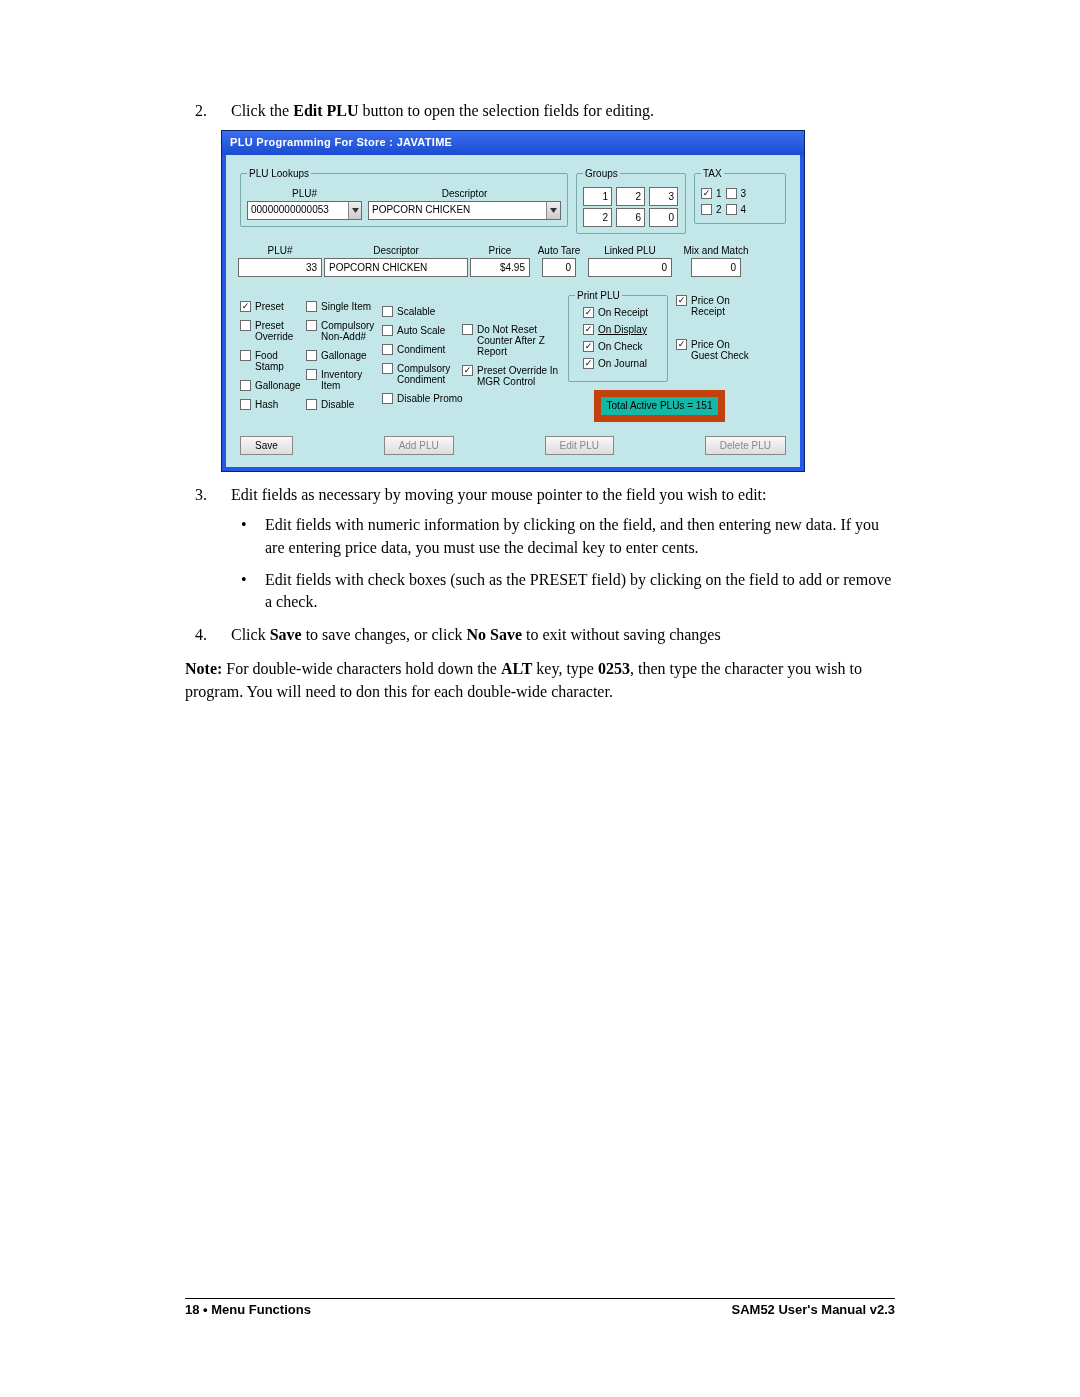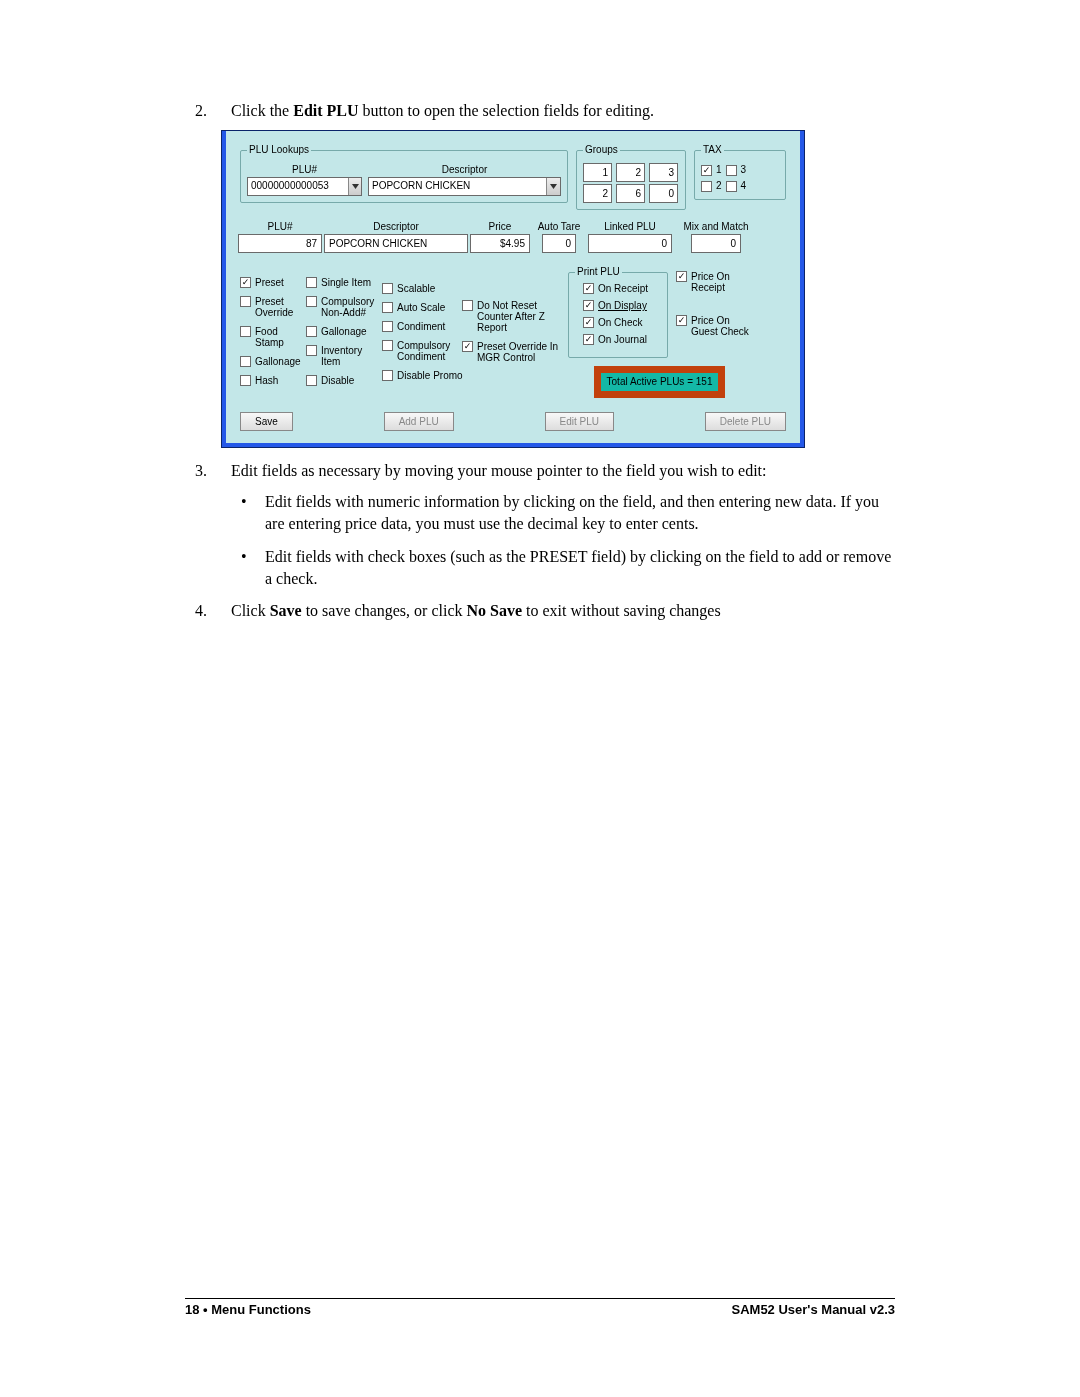--- a/index.html
+++ b/index.html
@@ -261,20 +261,21 @@
 <div class="page">
 
   <div class="li-num">
     <div class="n">2.</div>
     <div class="c">
       <span>Click the </span><b class="inline">Edit PLU</b><span> button to open the selection fields for editing.</span>
     </div>
   </div>
 
   <div class="win">
+    <div class="titlebar">PLU Programming For Store :  JAVATIME</div>
     <div class="winbody">
 
       <div class="row1">
         <fieldset class="fs lookups">
           <legend>PLU Lookups</legend>
           <div class="lrow">
             <div style="flex:0 0 115px">
               <div class="lbl-above">PLU#</div>
               <div class="combo">
                 <input value="00000000000053" style="">
@@ -326,21 +327,21 @@
             <span>2</span>
             <span class="cb"></span>
             <span>4</span>
           </div>
         </fieldset>
       </div>
 
       <div class="row2">
         <div class="col2" style="width:80px">
           <div style="align-self:center">PLU#</div>
-          <div class="tfield" style="width:74px">87</div>
+          <div class="tfield" style="width:74px">33</div>
         </div>
         <div class="col2" style="width:140px">
           <div>Descriptor</div>
           <div class="tfield left" style="width:134px">POPCORN CHICKEN</div>
         </div>
         <div class="col2" style="width:56px">
           <div>Price</div>
           <div class="tfield" style="width:50px">$4.95</div>
         </div>
         <div class="col2" style="width:50px">
@@ -495,19 +496,22 @@
       </div>
   </div>
 
   <div class="li-num">
     <div class="n">4.</div>
     <div class="c">
       <span>Click </span><b class="inline">Save</b><span> to save changes, or click </span><b class="inline">No Save</b><span> to exit without saving changes</span>
     </div>
   </div>
 
+  <div class="note">
+    <b class="inline">Note:</b><span>  For double-wide characters hold down the </span><b class="inline">ALT</b><span> key, type </span><b class="inline">0253</b><span>, then type the character you wish to program.  You will need to don this for each double-wide character.</span>
+  </div>
 
 </div>
 
 <div class="footer">
   <span>18  •  Menu Functions</span>
   <span>SAM52 User's Manual v2.3</span>
 </div>
 
 </body></html>

